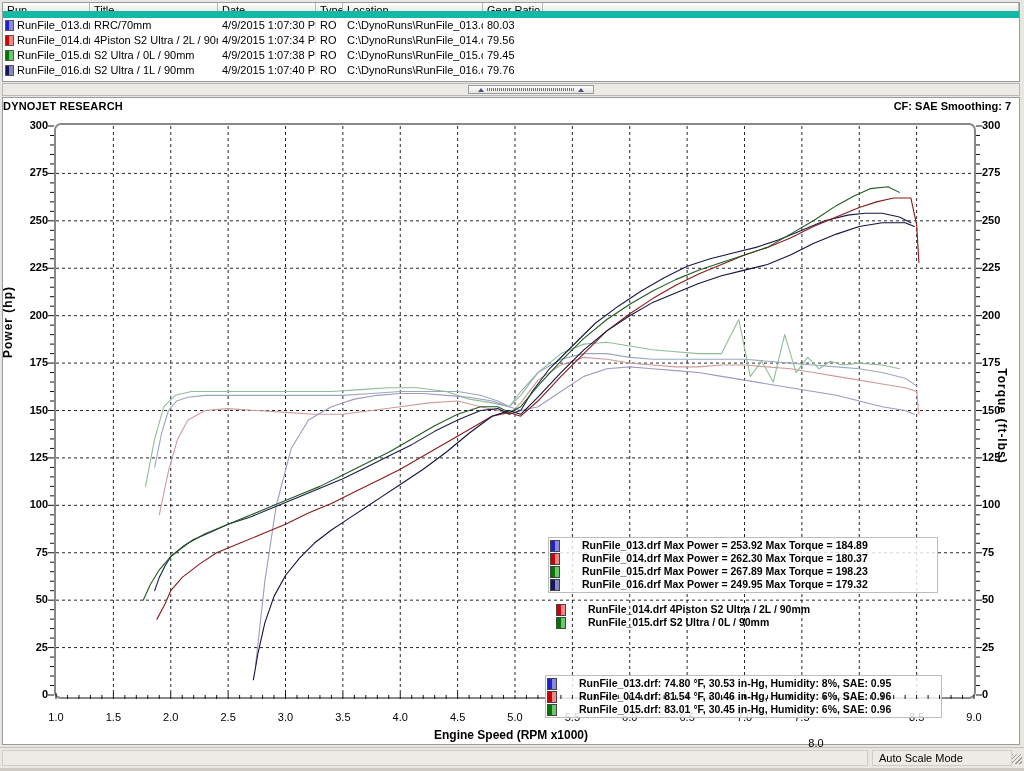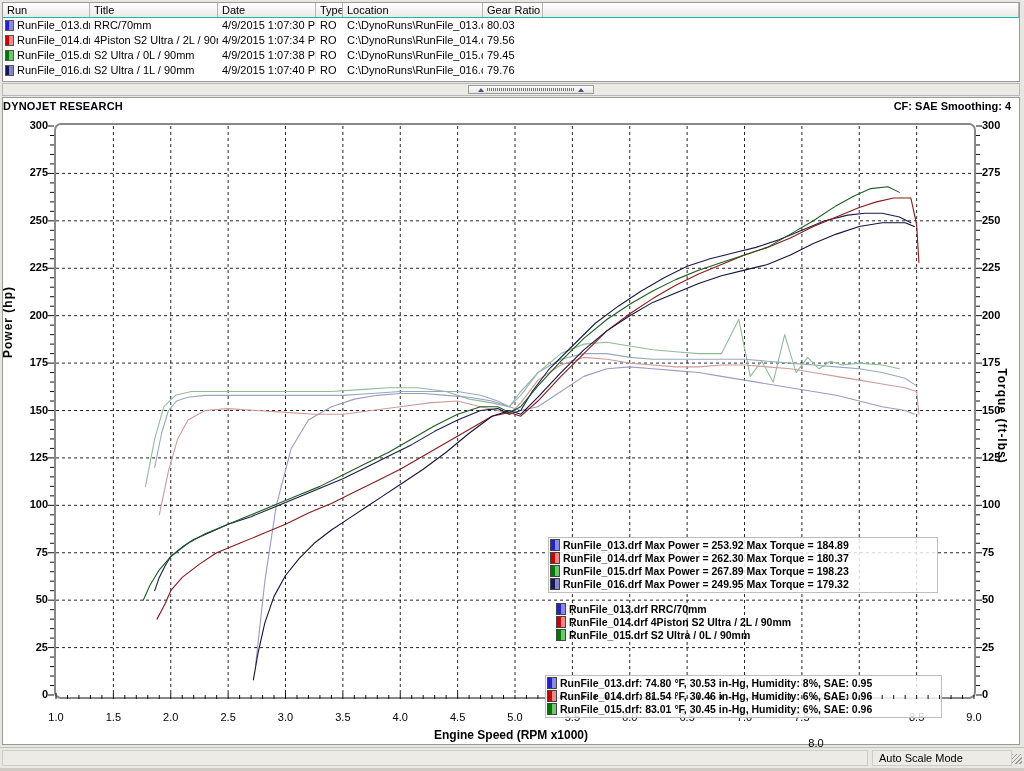--- a/index.html
+++ b/index.html
@@ -13,21 +13,21 @@
   }
   .app{position:relative;width:1024px;height:771px;background:#e8e6e0;}
 
   
   .runtable{
     position:absolute;left:2px;top:2px;width:1018px;height:80px;
     background:#ffffff;border:1px solid #9a9a9a;box-sizing:border-box;
   }
   .rt-head{
     display:flex;height:15px;background:#f0efeb;
-    border-bottom:1px solid #14b8a6;box-sizing:border-box;
+    border-bottom:7px solid #14b8a6;box-sizing:border-box;
   }
   .rt-head .cell{
     font-size:11px;line-height:14px;padding-left:4px;
     border-right:1px solid #b6b6b6;box-sizing:border-box;
     background:linear-gradient(#ffffff,#ebeae5);
     color:#000;white-space:nowrap;overflow:hidden;
   }
   .rt-body .row{display:flex;height:15px;align-items:center;}
   .rt-body .cell{
     font-size:11px;line-height:15px;padding-left:4px;
@@ -119,21 +119,21 @@
     position:absolute;font-size:11px;font-weight:normal;text-align:center;
     width:30px;top:597px;
   }
 
   
   .legbox{
     position:absolute;background:rgba(255,255,255,0.82);
     border:1px solid #bdbdbd;box-sizing:border-box;
     padding:1px 2px 1px 1px;
   }
-  .legrow{display:flex;align-items:flex-start;height:13px;white-space:nowrap;}
+  .legrow{display:flex;align-items:flex-end;height:13px;white-space:nowrap;gap:19px;}
   .legsw{
     width:10px;height:12px;margin-right:3px;flex:none;
     border:1px solid #444;box-sizing:border-box;
   }
   .legtxt{font-size:10.5px;font-weight:bold;line-height:13px;}
 
   
   .statusbar{
     position:absolute;left:0;top:747px;width:1024px;height:21px;
     background:#e9e7e1;border-top:1px solid #c3c1bb;box-sizing:border-box;
@@ -214,21 +214,21 @@
       <div class="thumb-arrow"></div>
       <div class="grip"></div>
       <div class="thumb-arrow"></div>
     </div>
   </div>
 
   <div class="chartpanel">
 
     <div class="chart-header">
       <div class="dj-title">DYNOJET RESEARCH</div>
-      <div class="cf-info">CF: SAE  Smoothing: 4</div>
+      <div class="cf-info">CF: SAE  Smoothing: 7</div>
     </div>
 
     <div class="plotwrap">
       <div class="plotframe"></div>
       <svg class="plotsvg" id="plotsvg" viewBox="0 0 922 576" preserveAspectRatio="none">
           <line x1="59.375" y1="3" x2="59.375" y2="572" stroke="#000" stroke-width="1" stroke-dasharray="3,3" opacity="0.85"></line>
           <line x1="116.75" y1="3" x2="116.75" y2="572" stroke="#000" stroke-width="1" stroke-dasharray="3,3" opacity="0.85"></line>
           <line x1="174.125" y1="3" x2="174.125" y2="572" stroke="#000" stroke-width="1" stroke-dasharray="3,3" opacity="0.85"></line>
           <line x1="231.5" y1="3" x2="231.5" y2="572" stroke="#000" stroke-width="1" stroke-dasharray="3,3" opacity="0.85"></line>
           <line x1="288.875" y1="3" x2="288.875" y2="572" stroke="#000" stroke-width="1" stroke-dasharray="3,3" opacity="0.85"></line>
@@ -333,24 +333,20 @@
             </div>
             <div class="legrow">
               <span class="legsw" style="background:linear-gradient(to right,#151560 0 50%,#8487c0 50% 100%)"></span>
               <span class="legtxt">RunFile_016.drf Max Power = 249.95 Max Torque = 179.32</span>
             </div>
           </div>
       </div>
 
       <div class="legbox" style="left:552px;top:488px;width:383px;border:none;background:transparent;">
         <div id="leg-titles">
-            <div class="legrow">
-              <span class="legsw" style="background:linear-gradient(to right,#2222cc 0 50%,#8a8ae0 50% 100%)"></span>
-              <span class="legtxt">RunFile_013.drf RRC/70mm</span>
-            </div>
             <div class="legrow">
               <span class="legsw" style="background:linear-gradient(to right,#cc0000 0 50%,#f08a8a 50% 100%)"></span>
               <span class="legtxt">RunFile_014.drf 4Piston S2 Ultra / 2L / 90mm</span>
             </div>
             <div class="legrow">
               <span class="legsw" style="background:linear-gradient(to right,#007700 0 50%,#72c472 50% 100%)"></span>
               <span class="legtxt">RunFile_015.drf S2 Ultra / 0L / 90mm</span>
             </div>
           </div>
       </div>

